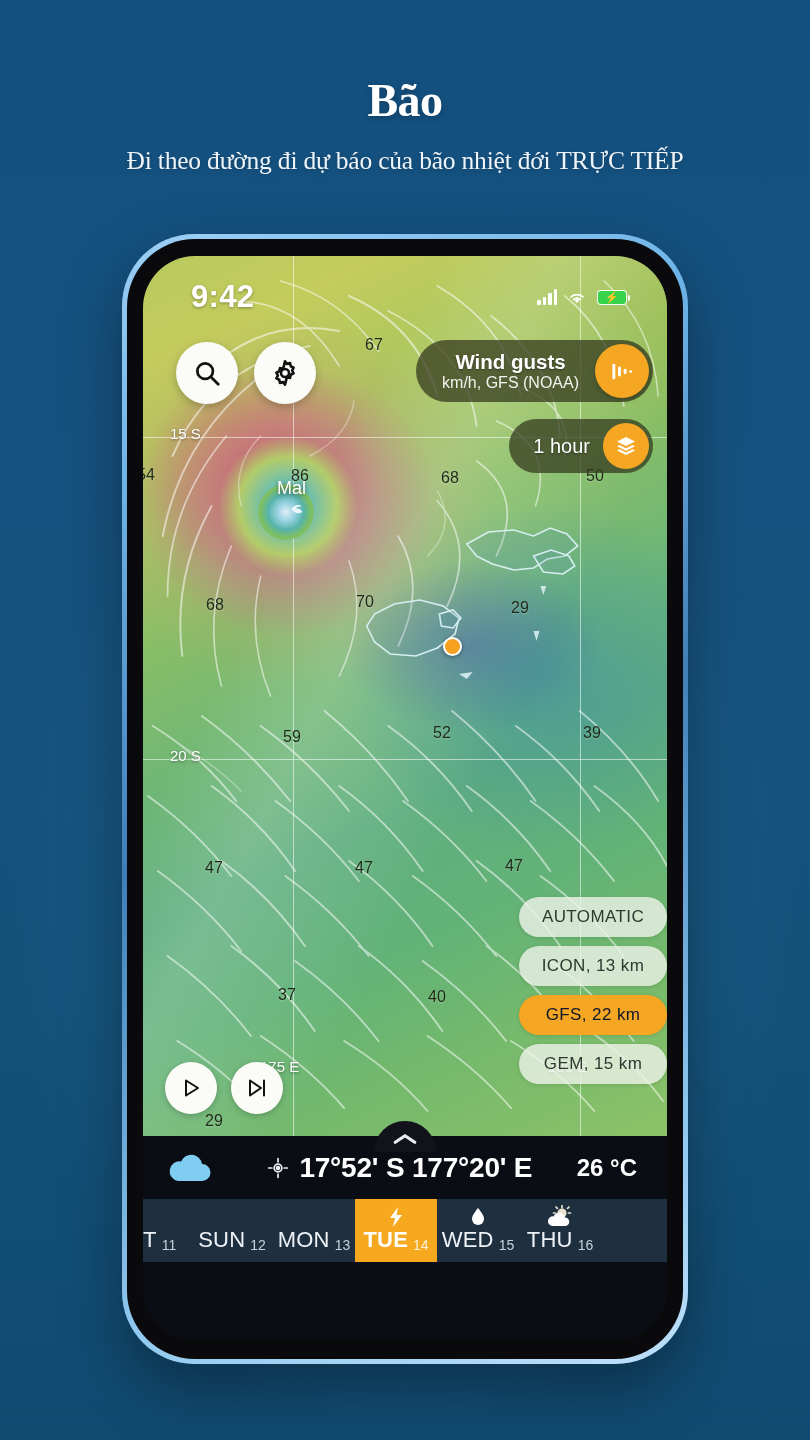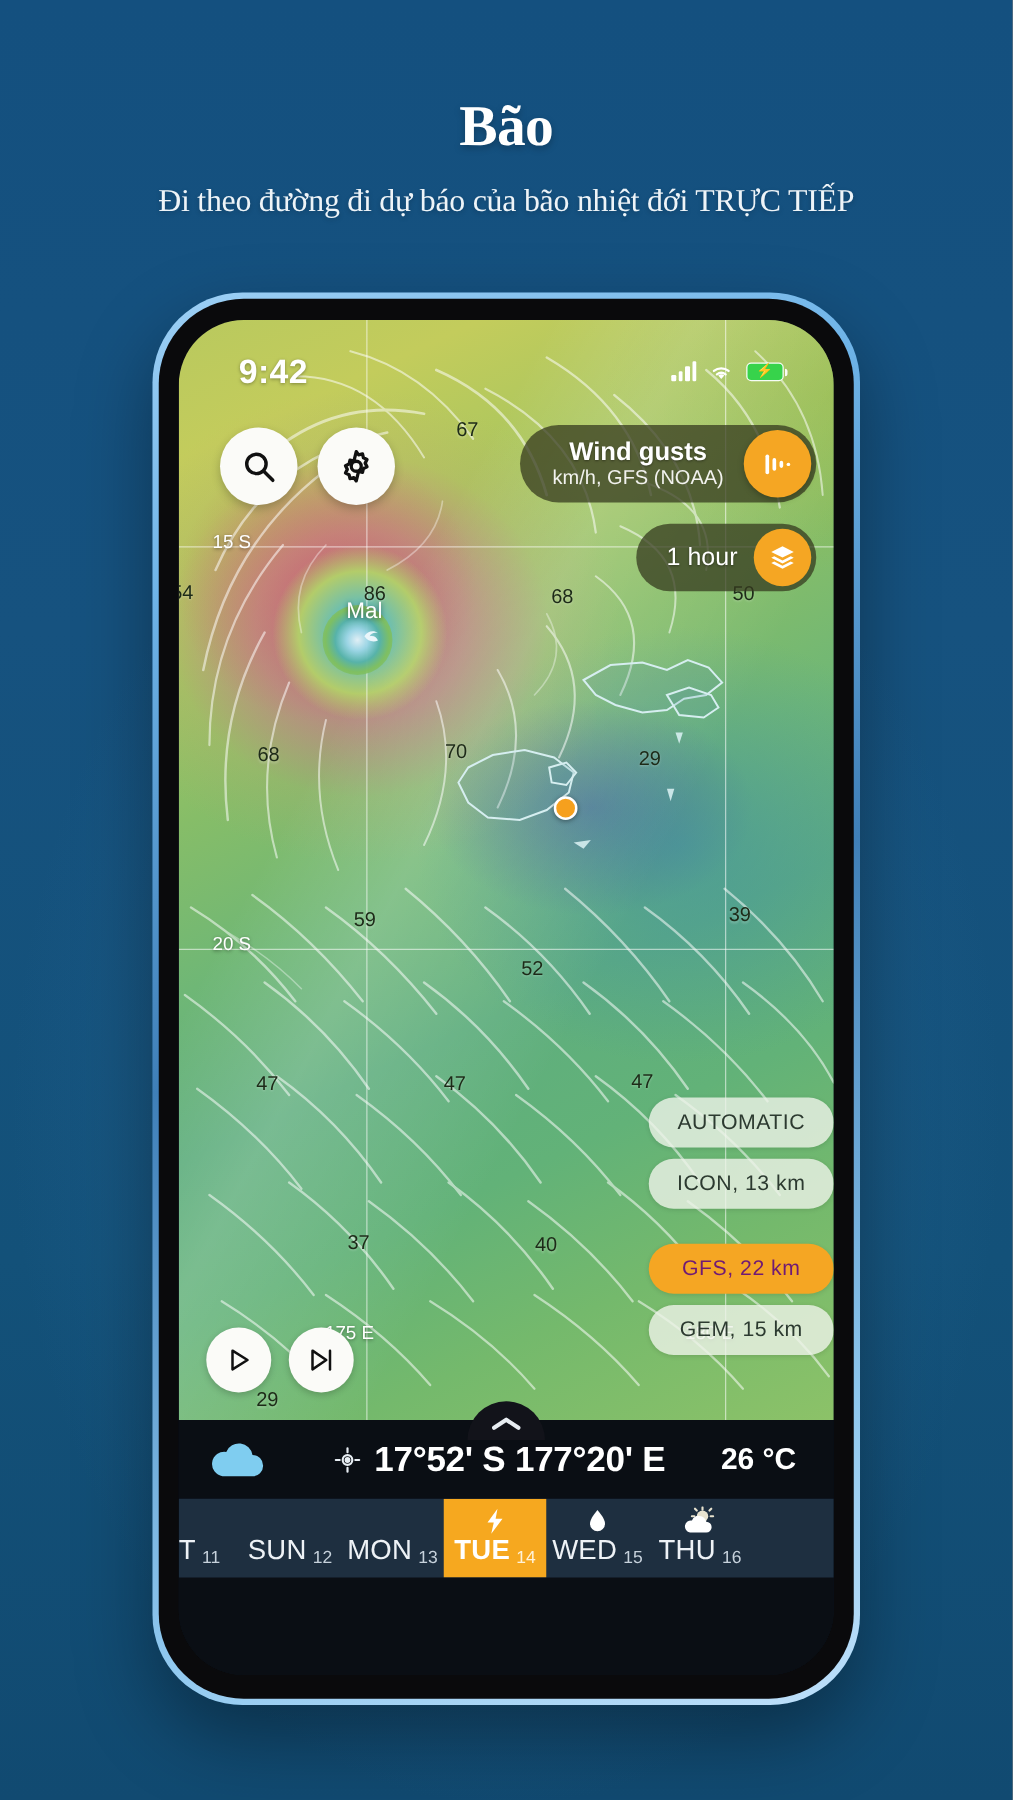--- a/index.html
+++ b/index.html
@@ -118,21 +118,21 @@
     position:absolute; left:143px; top:243px; width:26px; height:20px;
     color:#eaf6fb; font-size:22px; line-height:20px;
   }
 
   
   .statusbar {
     position:absolute; left:0; right:0; top:0; height:62px;
     display:flex; align-items:center; justify-content:space-between;
     padding:20px 40px 0 48px;
   }
-  .sb-time { color:#fff; font-size:27px; font-weight:600; letter-spacing:0.3px;
+  .sb-time { color:#fff; font-size:31px; font-weight:600; letter-spacing:0.3px;
              text-shadow:0 1px 3px rgba(0,0,0,0.35); }
   .sb-right { display:flex; align-items:center; gap:9px; }
   .sig { display:flex; align-items:flex-end; gap:2px; height:16px; }
   .sig i { display:block; width:3.5px; background:#fff; border-radius:1px; }
   .sig i:nth-child(1){height:5px;} .sig i:nth-child(2){height:8px;}
   .sig i:nth-child(3){height:12px;} .sig i:nth-child(4){height:16px;}
   .batt {
     width:30px; height:15px; border:1.5px solid rgba(255,255,255,0.95);
     border-radius:4px; position:relative; background:#37d34b;
     display:flex; align-items:center; justify-content:center;
@@ -183,21 +183,21 @@
   .models { position:absolute; right:0px; bottom:52px; display:flex; flex-direction:column;
             align-items:flex-end; gap:9px; }
   .chip {
     min-width:148px; height:40px; border-radius:20px;
     display:flex; align-items:center; justify-content:center;
     font-size:17px; color:#2c3a30; letter-spacing:0.4px;
     background:rgba(238,243,232,0.80);
     padding:16px 18px; white-space:nowrap;
     box-shadow:0 1px 4px rgba(0,0,0,0.12);
   }
-  .chip.active { background:#f5a623; color:#701a75;margin-top:19px; }
+  .chip.active { background:#f5a623; color:#0f172a; }
 
   
   .playback { position:absolute; left:22px; bottom:22px; display:flex; gap:14px; }
   .pb-btn { width:52px; height:52px; border-radius:50%; background:#fbfbf8;
             display:flex; align-items:center; justify-content:center;
             box-shadow:0 2px 6px rgba(0,0,0,0.2); }
   .pb-btn svg { width:24px; height:24px; }
 
   
   .handle {
@@ -360,21 +360,21 @@
       <div class="grid-label" style="left:405px; top:802px;">180 E</div>
 
       <div class="wnum" style="left:222px; top:80px;">67</div>
       <div class="wnum" style="left:148px; top:211px;">86</div>
       <div class="wnum" style="left:298px; top:213px;">68</div>
       <div class="wnum" style="left:443px; top:211px;">50</div>
       <div class="wnum" style="left:63px;  top:340px;">68</div>
       <div class="wnum" style="left:213px; top:337px;">70</div>
       <div class="wnum" style="left:368px; top:343px;">29</div>
       <div class="wnum" style="left:140px; top:472px;">59</div>
-      <div class="wnum" style="left:274px; top:468px;margin-top:43px;">52</div>
+      <div class="wnum" style="left:290px; top:468px;">52</div>
       <div class="wnum" style="left:440px; top:468px;">39</div>
       <div class="wnum" style="left:62px;  top:603px;">47</div>
       <div class="wnum" style="left:212px; top:603px;">47</div>
       <div class="wnum" style="left:362px; top:601px;">47</div>
       <div class="wnum" style="left:135px; top:730px;">37</div>
       <div class="wnum" style="left:285px; top:732px;">40</div>
       <div class="wnum" style="left:62px;  top:856px;">29</div>
       <div class="wnum" style="left:-6px;  top:210px;">54</div>
 
       <div class="storm-eye"></div>

